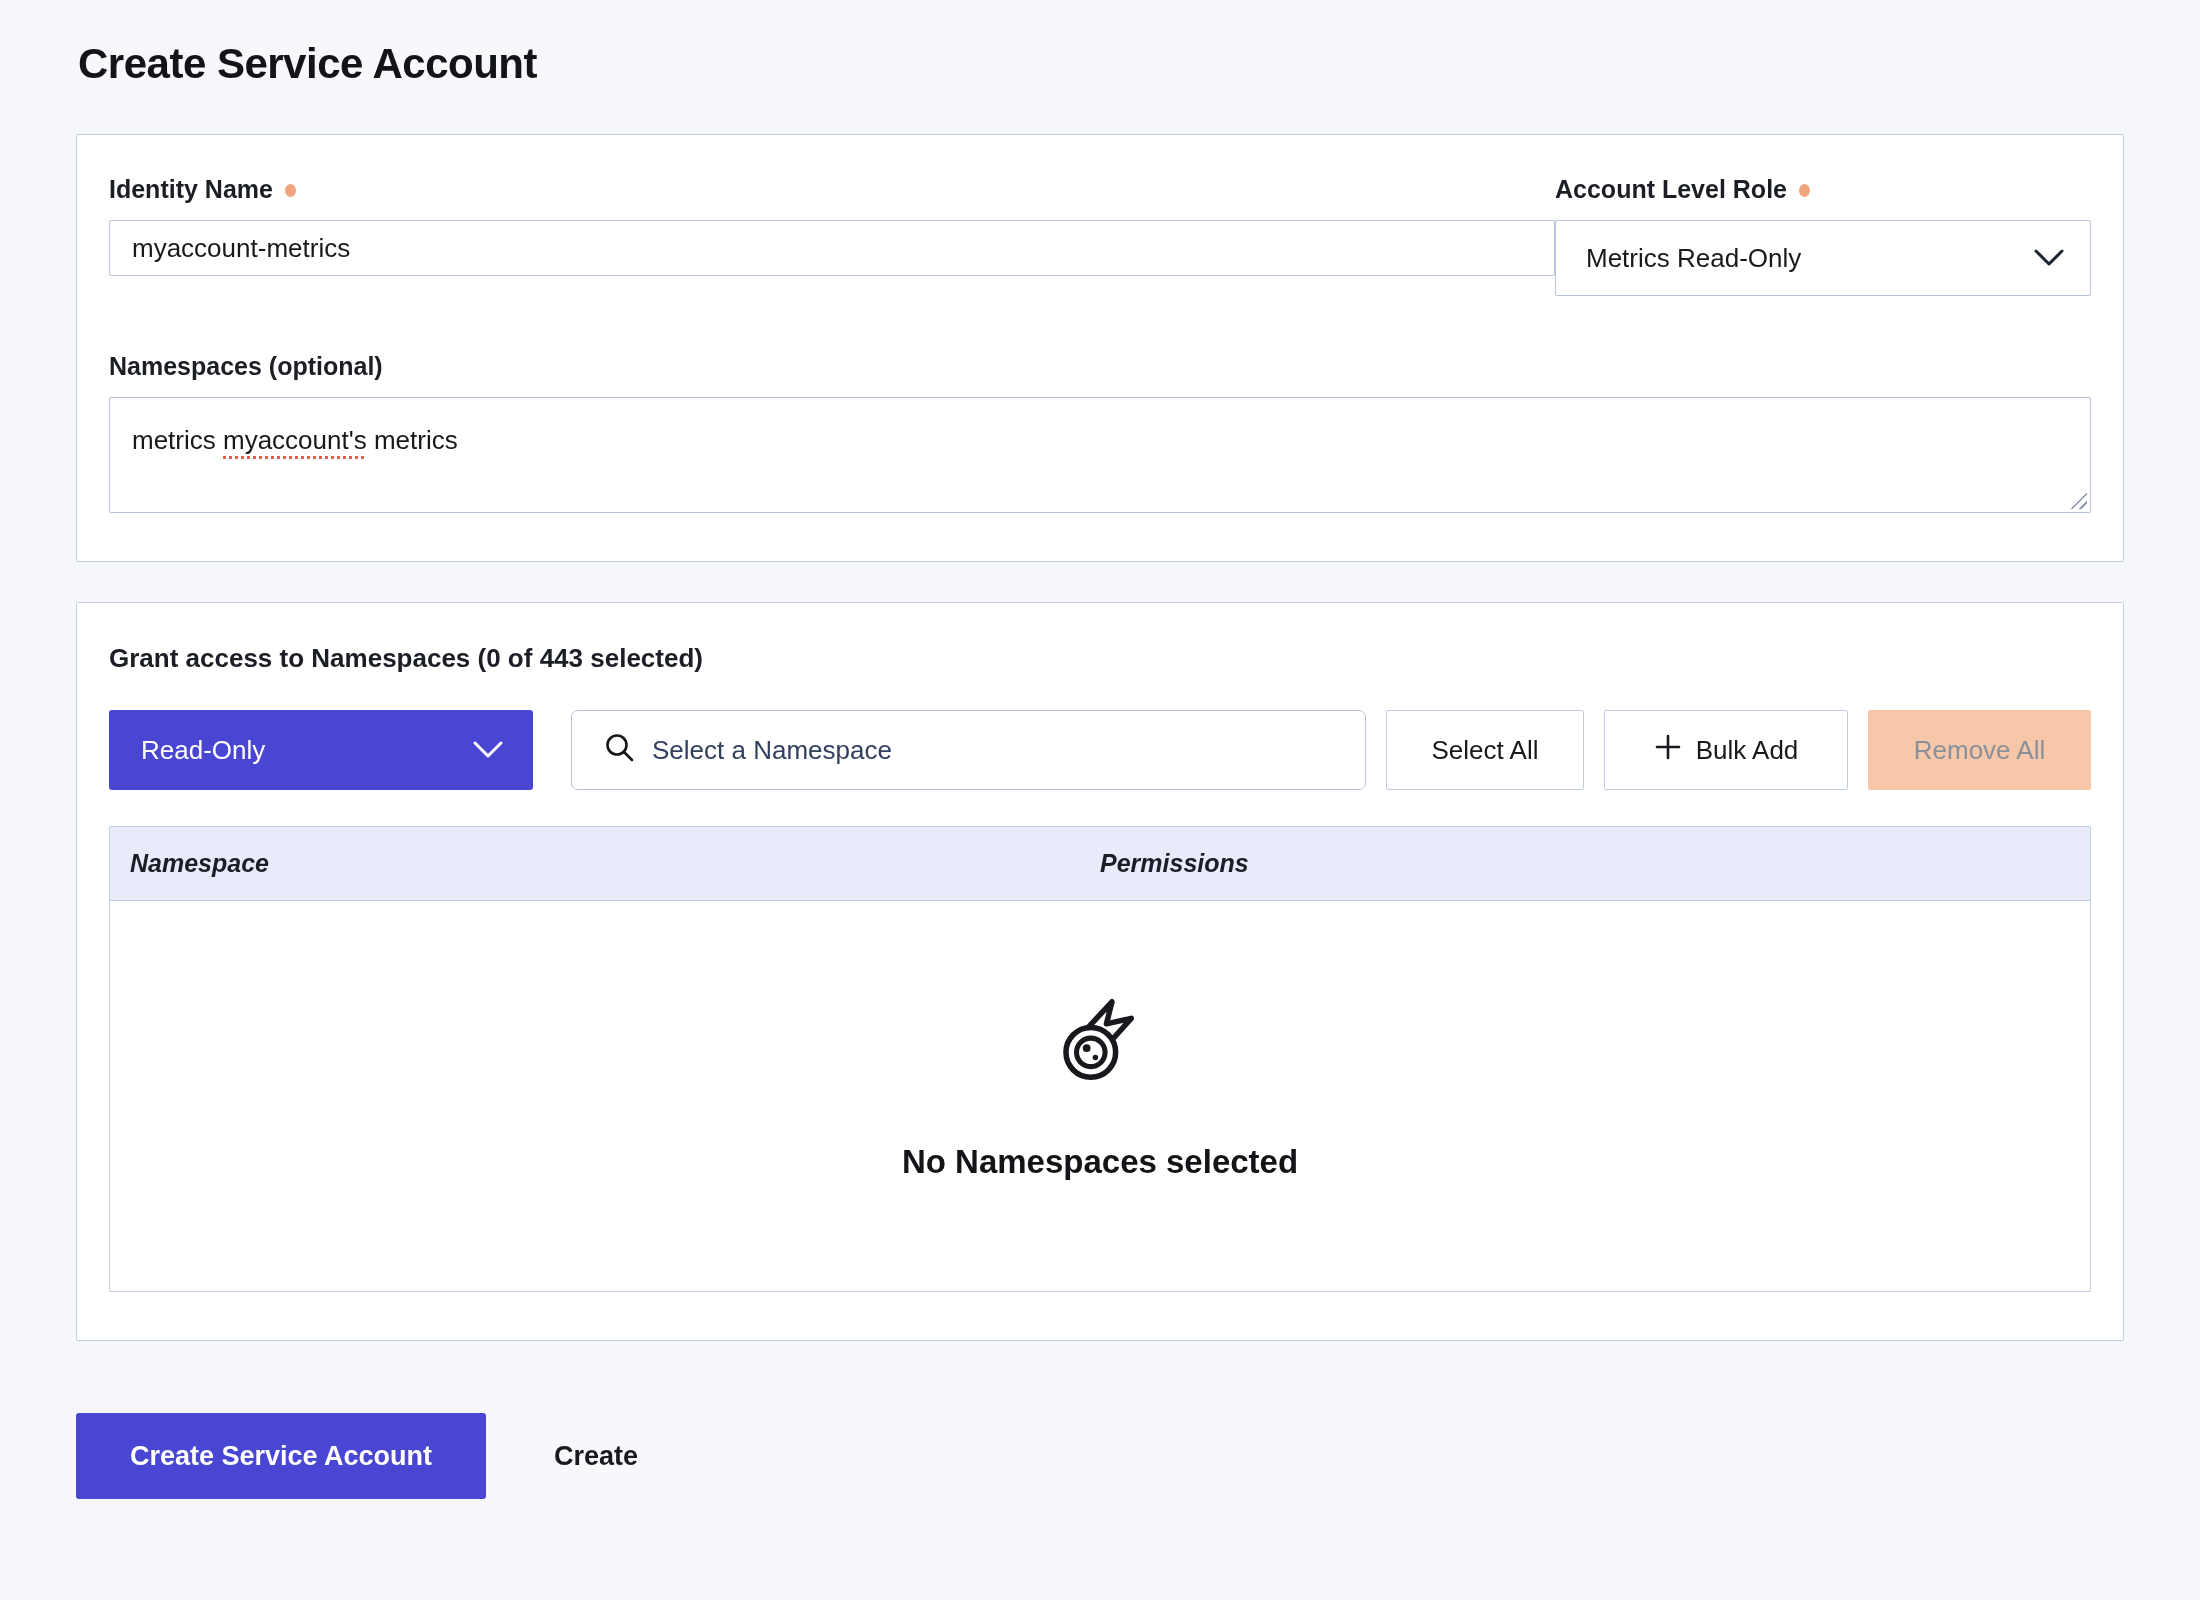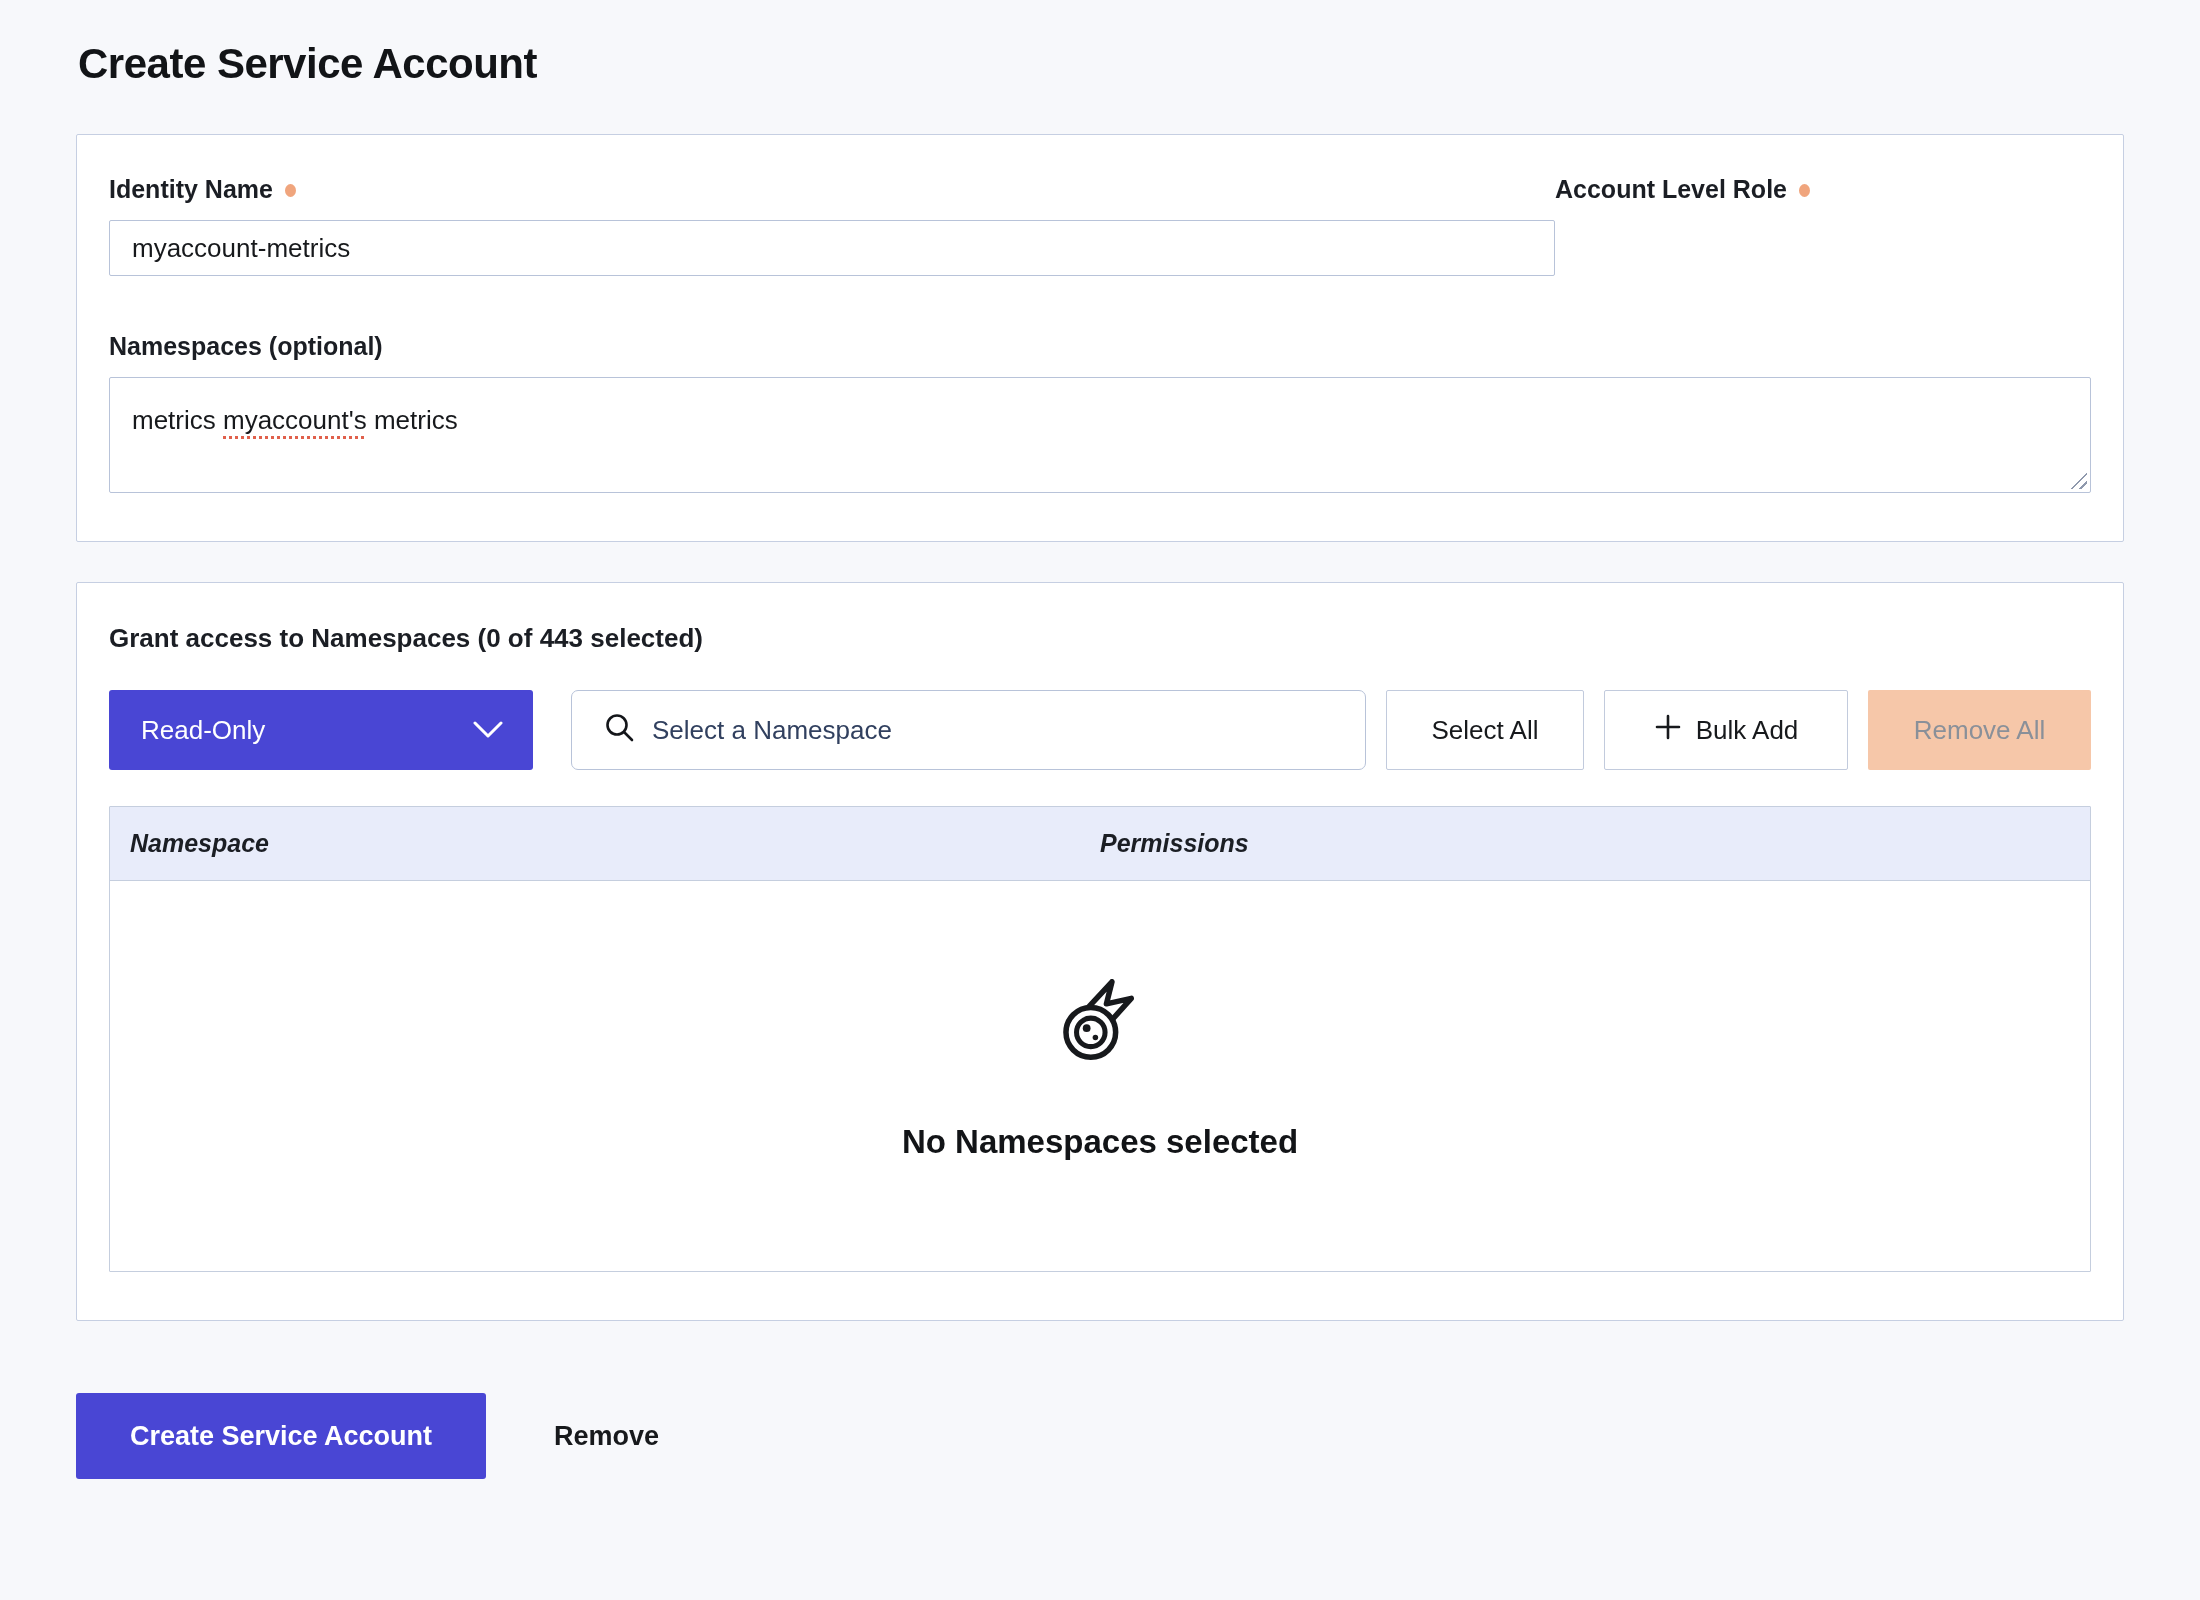--- a/index.html
+++ b/index.html
@@ -290,20 +290,28 @@
           <span class="req-dot"></span>
         </div>
         <input class="text-input" type="text" value="myaccount-metrics" style="">
       </div>
 
       <div class="field-role">
         <div class="label-row">
           <span class="field-label">Account Level Role</span>
           <span class="req-dot"></span>
         </div>
+        <div class="select-box">
+          <span>Metrics Read-Only</span>
+          <span class="icon-svg">
+            <svg width="30" height="18" viewBox="0 0 30 18" fill="none">
+              <path d="M2 2 L15 15 L28 2" stroke="#1b2330" stroke-width="3" stroke-linecap="round" stroke-linejoin="round"></path>
+            </svg>
+          </span>
+        </div>
       </div>
     </div>
 
     <div class="desc-block">
       <div class="label-row">
         <span class="field-label">Namespaces (optional)</span>
       </div>
       <div class="textarea" role="textbox" aria-multiline="true">
         <span>metrics </span><span class="misspelled">myaccount's</span><span> metrics</span>
         <span class="resize-grip"></span>
@@ -371,16 +379,16 @@
             </svg>
           </span>
           <div class="empty-text">No Namespaces selected</div>
         </div>
       </div>
     </div>
   </section>
 
   <div class="footer-actions">
     <button class="btn-primary">Create Service Account</button>
-    <button class="btn-cancel">Remove</button>
+    <button class="btn-cancel">Create</button>
   </div>
 
 </div>
 
 </body></html>

